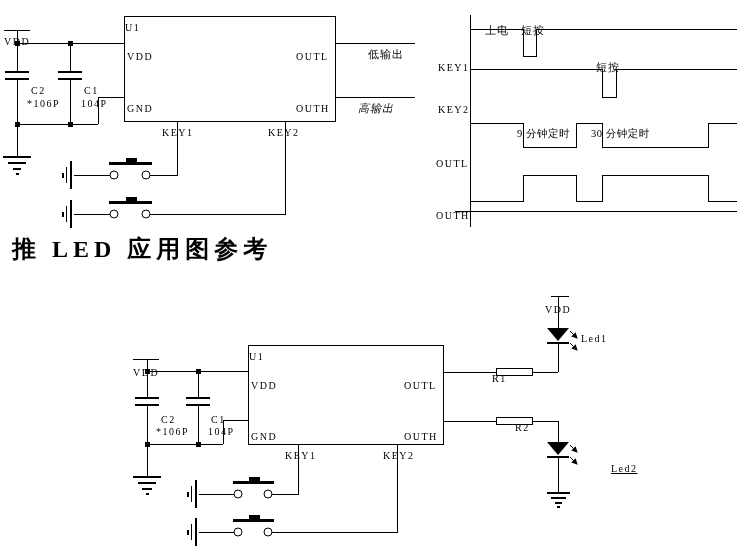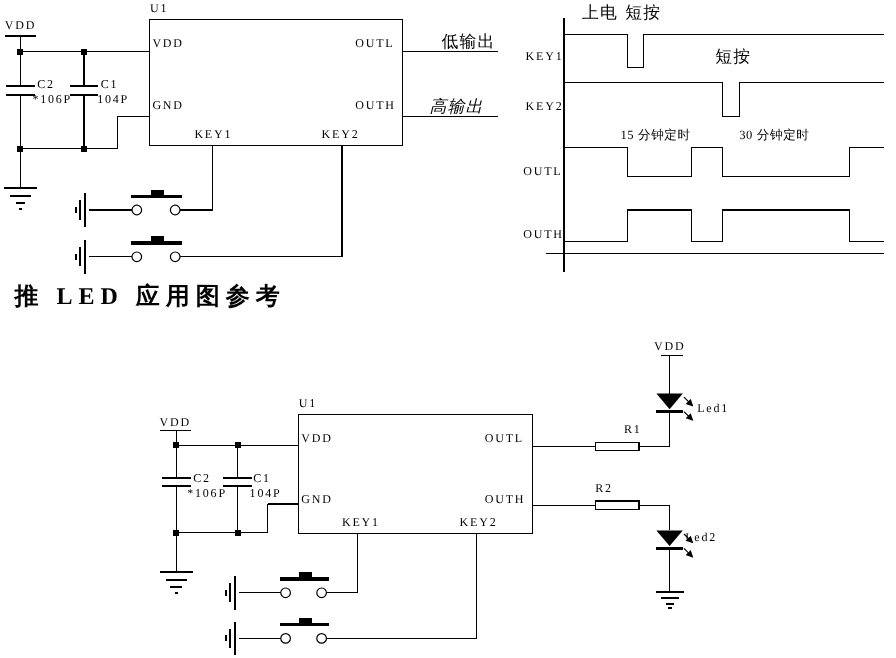--- a/index.html
+++ b/index.html
@@ -1,24 +1,24 @@
 <!DOCTYPE html>
 <html><head>
 <meta charset="utf-8">
 <style>
   html,body{margin:0;padding:0;background:#fff;}
   #canvas{position:relative;width:747px;height:548px;background:#ffffff;overflow:hidden;
           font-family:"Liberation Serif","DejaVu Serif",serif;color:#000;}
   svg.layer{position:absolute;left:0;top:0;}
   svg .cr{shape-rendering:crispEdges;}
   svg .smooth{shape-rendering:geometricPrecision;}
-  .lbl{position:absolute;font-size:10px;letter-spacing:1.5px;white-space:nowrap;line-height:1;}
-  .cn{font-size:14px;letter-spacing:1px;}
+  .lbl{position:absolute;font-size:10px;letter-spacing:1.5px;white-space:nowrap;line-height:1;margin-top:20px;}
+  .cn{font-size:11px;letter-spacing:1px;}
   .cn-s{font-size:10.5px;letter-spacing:0.5px;}
-  .title{position:absolute;font-size:20px;font-weight:bold;letter-spacing:5px;white-space:nowrap;line-height:1;}
+  .title{position:absolute;font-size:24px;font-weight:bold;letter-spacing:5px;white-space:nowrap;line-height:1;}
 </style>
 </head>
 <body>
 
 <div id="canvas">
 
   <svg class="layer" width="747" height="548">
     <defs>
       <marker id="arw" markerWidth="7" markerHeight="7" refX="5" refY="3" orient="auto">
         <path d="M0,0 L6,3 L0,6 z" fill="#000"></path>
@@ -132,36 +132,36 @@
   <div class="lbl cn" style="left:368px;top:29px;">低输出</div>
   <div class="lbl cn" style="left:358px;top:83px;font-style:italic;">高输出</div>
 
   <div class="lbl" style="left:438px;top:43px;">KEY1</div>
   <div class="lbl" style="left:438px;top:85px;">KEY2</div>
   <div class="lbl" style="left:436px;top:139px;">OUTL</div>
   <div class="lbl" style="left:436px;top:191px;">OUTH</div>
   <div class="lbl cn" style="left:485px;top:5px;">上电</div>
   <div class="lbl cn" style="left:521px;top:5px;">短按</div>
   <div class="lbl cn" style="left:596px;top:42px;">短按</div>
-  <div class="lbl cn-s" style="left:517px;top:109px;">15 分钟定时</div>
-  <div class="lbl cn-s" style="left:616px;top:109px;">30 分钟定时</div>
+  <div class="lbl cn-s" style="left:517px;top:109px;">9 分钟定时</div>
+  <div class="lbl cn-s" style="left:591px;top:109px;">30 分钟定时</div>
 
   <div class="title" style="left:12px;top:237px;">推 LED 应用图参考</div>
 
   <div class="lbl" style="left:133px;top:348px;">VDD</div>
   <div class="lbl" style="left:249px;top:332px;">U1</div>
   <div class="lbl" style="left:251px;top:361px;">VDD</div>
   <div class="lbl" style="left:251px;top:412px;">GND</div>
   <div class="lbl" style="left:404px;top:361px;">OUTL</div>
   <div class="lbl" style="left:404px;top:412px;">OUTH</div>
   <div class="lbl" style="left:285px;top:431px;">KEY1</div>
   <div class="lbl" style="left:383px;top:431px;">KEY2</div>
   <div class="lbl" style="left:161px;top:395px;">C2</div>
   <div class="lbl" style="left:156px;top:407px;">*106P</div>
   <div class="lbl" style="left:211px;top:395px;">C1</div>
   <div class="lbl" style="left:208px;top:407px;">104P</div>
-  <div class="lbl" style="left:520px;top:354px;">R1</div>
-  <div class="lbl" style="left:496px;top:403px;">R2</div>
+  <div class="lbl" style="left:492px;top:354px;">R1</div>
+  <div class="lbl" style="left:515px;top:403px;">R2</div>
   <div class="lbl" style="left:545px;top:285px;">VDD</div>
-  <div class="lbl" style="left:581px;top:336px;">Led1</div>
-  <div class="lbl" style="left:571px;top:444px;">Led2</div>
+  <div class="lbl" style="left:581px;top:314px;">Led1</div>
+  <div class="lbl" style="left:611px;top:444px;text-decoration:underline;">Led2</div>
 
 </div>
 
 </body></html>

